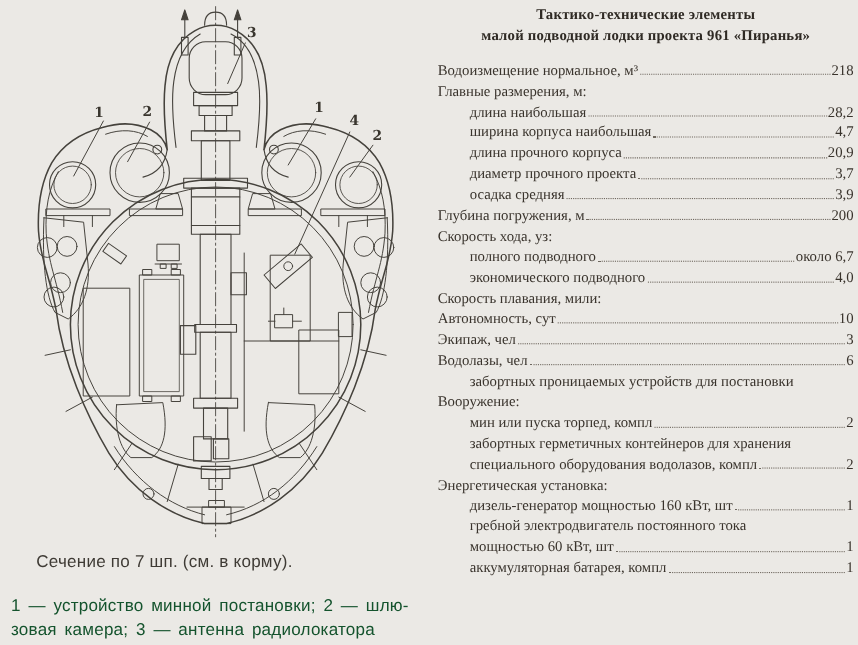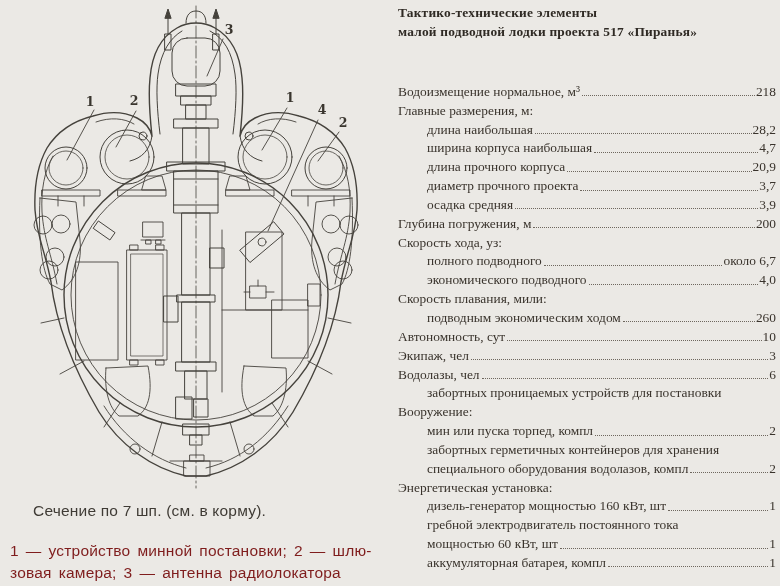--- a/index.html
+++ b/index.html
@@ -28,34 +28,34 @@
   .fig-caption{
     position:absolute;left:12px;top:502px;
     font-family:"Liberation Sans", sans-serif;
     font-size:15.5px;color:#3f3b35;letter-spacing:.2px;
     white-space:nowrap;
     margin-left:21px;
   }
   .fig-legend{
     position:absolute;left:10px;top:540px;width:378px;
     font-family:"Liberation Sans", sans-serif;
-    font-size:15.5px;color:#7f1d1d;line-height:22px;
+    font-size:15.5px;color:#14532d;line-height:22px;
     letter-spacing:.2px;word-spacing:2.5px;
   }
   
   .right-col{
     position:absolute;left:398px;top:3px;width:378px;
   }
   .doc-title{
-    text-align:left;font-weight:bold;font-size:13.4px;
+    text-align:center;font-weight:bold;font-size:13.4px;
     line-height:19px;letter-spacing:.2px;color:#2f2a24;
     margin-bottom:0;
   }
   .spec-list{
-    margin-top:39px;
+    margin-top:11px;
   }
   .spec-row{
     display:flex;align-items:flex-end;
     height:18.85px;font-size:13.4px;line-height:15px;
     white-space:nowrap;
   }
   .spec-row.indent{padding-left:29px;}
   .spec-label{flex:0 0 auto;}
   .leader{
     flex:1 1 auto;min-width:6px;
@@ -276,21 +276,21 @@
     <div class="fig-caption">Сечение по 7 шп. (см. в корму).</div>
     <div class="fig-legend">
       <div>1 — устройство минной постановки; 2 — шлю-</div>
       <div>зовая камера; 3 — антенна радиолокатора</div>
     </div>
   </div>
 
   <div class="right-col">
     <div class="doc-title">
       <div>Тактико-технические элементы</div>
-      <div>малой подводной  лодки проекта 517 «Пиранья»</div>
+      <div>малой подводной  лодки проекта 961 «Пиранья»</div>
     </div>
     <div class="spec-list">
         <div class="spec-row">
           <span class="spec-label">Водоизмещение нормальное, м³</span>
           <span class="leader"></span>
           <span class="spec-value">218</span>
         </div>
         <div class="spec-row">
           <span class="spec-label">Главные размерения, м:</span>
         </div>
@@ -333,25 +333,20 @@
           <span class="spec-value">около 6,7</span>
         </div>
         <div class="spec-row indent">
           <span class="spec-label">экономического подводного</span>
           <span class="leader"></span>
           <span class="spec-value">4,0</span>
         </div>
         <div class="spec-row">
           <span class="spec-label">Скорость плавания, мили:</span>
         </div>
-        <div class="spec-row indent">
-          <span class="spec-label">подводным экономическим ходом</span>
-          <span class="leader"></span>
-          <span class="spec-value">260</span>
-        </div>
         <div class="spec-row">
           <span class="spec-label">Автономность, сут</span>
           <span class="leader"></span>
           <span class="spec-value">10</span>
         </div>
         <div class="spec-row">
           <span class="spec-label">Экипаж, чел</span>
           <span class="leader"></span>
           <span class="spec-value">3</span>
         </div>

